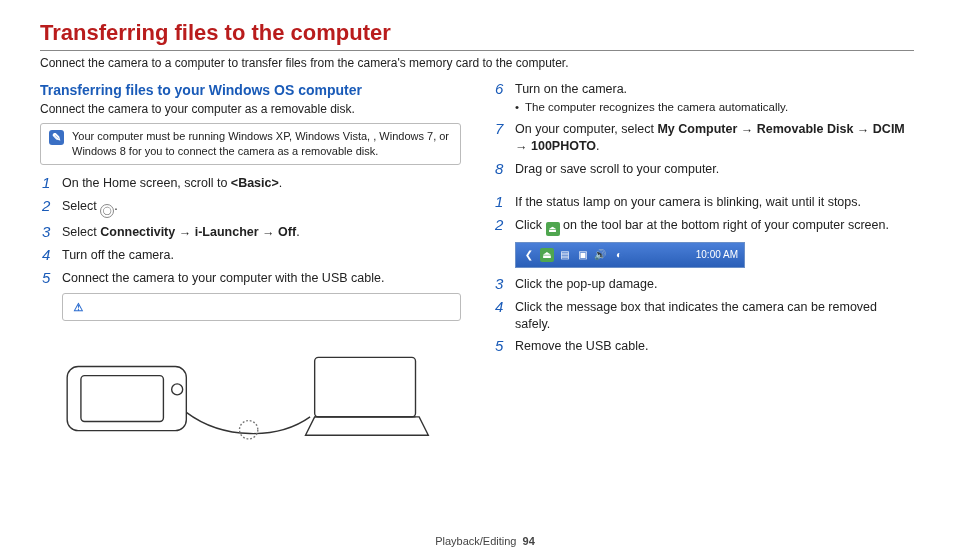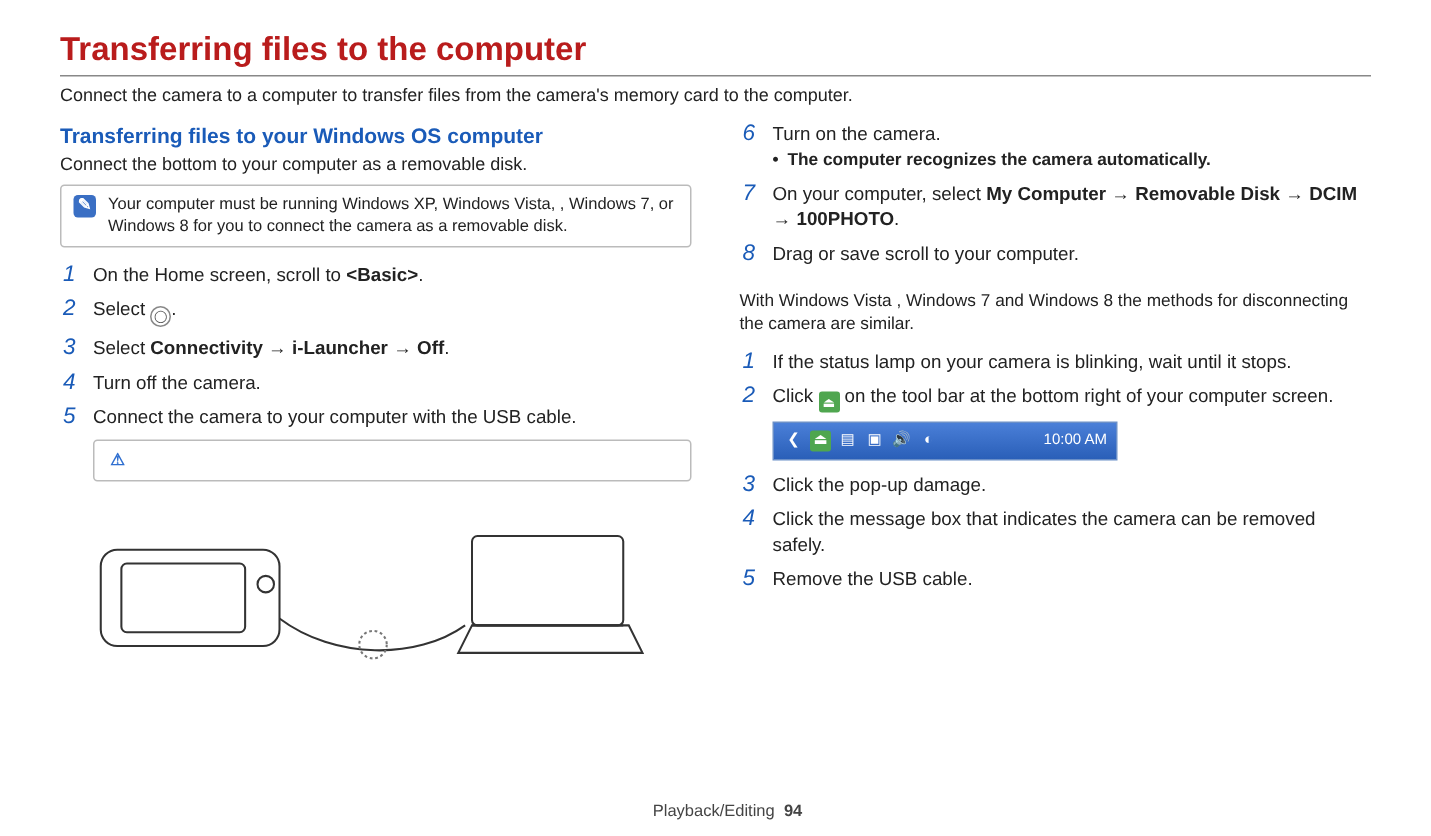--- a/index.html
+++ b/index.html
@@ -71,21 +71,20 @@
     color: #1a5bb8;
     font-size: 15px;
     font-weight: 500;
   }
   ol.steps.continue6 { counter-reset: step 5; }
   .bullet-sub {
     font-size: 11.5px;
     padding-left: 10px;
     position: relative;
     margin-top: 2px;
-    font-weight: bold;
   }
   .bullet-sub::before {
     content: "•";
     position: absolute; left: 0; top: 0;
   }
   .arrow { font-family: Arial; }
   .pill {
     display: inline-block;
     background: #5a5a5a;
     color: #fff;
@@ -148,21 +147,21 @@
 <body>
 
 <h1 class="page-title">Transferring files to the computer</h1>
 <hr class="title-rule">
 <p class="intro">Connect the camera to a computer to transfer files from the camera's memory card to the computer.</p>
 
 <div class="cols">
 
   <div class="col">
     <div class="section-title">Transferring files to your Windows OS computer</div>
-    <div class="section-sub">Connect the bottom to your computer as a removable disk.</div>
+    <div class="section-sub">Connect the camera to your computer as a removable disk.</div>
 
     <div class="note-box">
       <div class="icon icon-info">✎</div>
       <div>Your computer must be running Windows XP, Windows Vista, , Windows 7, or Windows 8 for you to connect the camera as a removable disk.</div>
     </div>
 
     <ol class="steps">
       <li>
         <span>On the Home screen, scroll to </span><b>&lt;Basic&gt;</b><span>.</span>
       </li>
@@ -200,21 +199,20 @@
         <span>Turn on the camera.</span>
         <div class="bullet-sub">The computer recognizes the camera automatically.</div>
       </li>
       <li>
         <span>On your computer, select </span><b>My Computer</b> <span class="arrow">→</span> <b>Removable Disk</b> <span class="arrow">→</span> <b>DCIM</b> <span class="arrow">→</span> <b>100PHOTO</b><span>.</span>
       </li>
       <li>Drag or save scroll to your computer.</li>
     </ol>
 
     <div style="height:10px"></div>
-    <div class="sub-note">With Windows Vista , Windows 7 and Windows 8 the methods for disconnecting the camera are similar.</div>
 
     <ol class="steps">
       <li>If the status lamp on your camera is blinking, wait until it stops.</li>
       <li>
         <span>Click </span><span class="tray-icon">⏏</span><span> on the tool bar at the bottom right of your computer screen.</span>
       </li>
     </ol>
 
     <div class="taskbar">
       <div class="tb-icon">❮</div>

